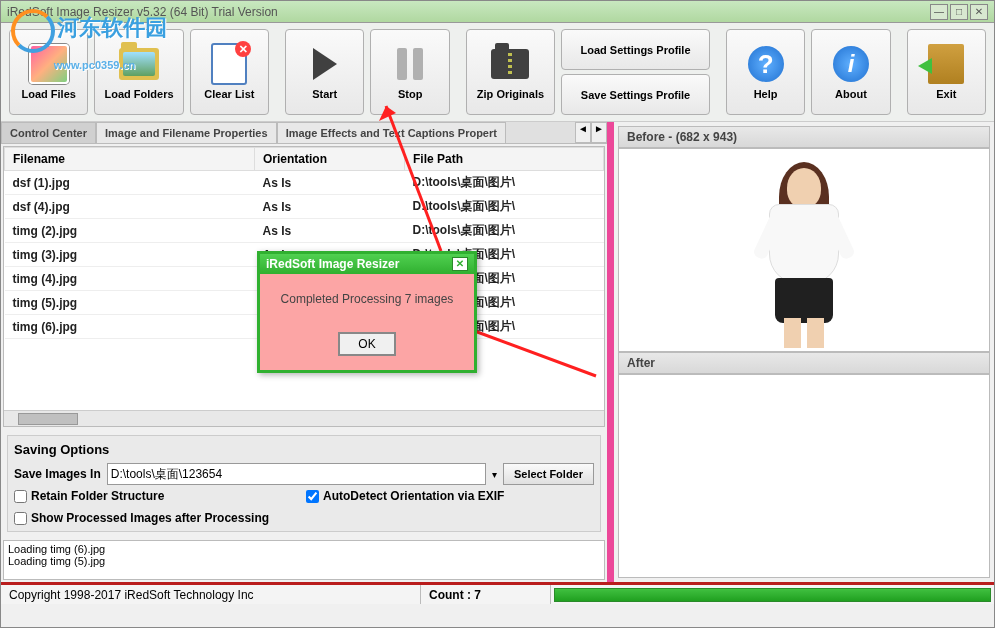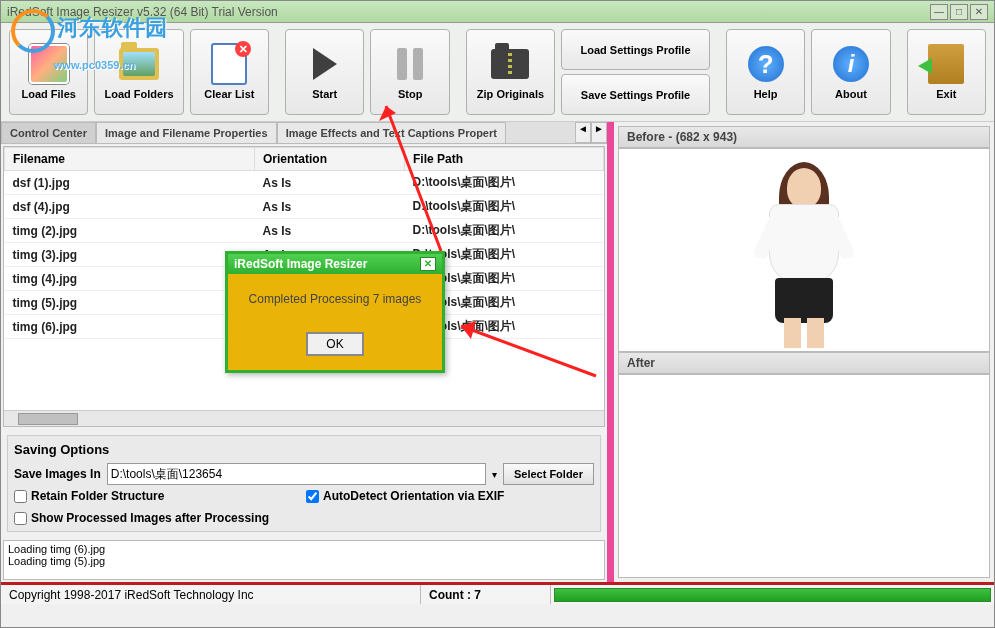--- a/index.html
+++ b/index.html
@@ -54,21 +54,21 @@
 .preview-img { flex:1; background:#fff; border:1px solid #bbb; display:flex; align-items:center; justify-content:center; overflow:hidden; position:relative; min-height:180px; }
 .after-box { flex:1; background:#fff; border:1px solid #bbb; min-height:180px; }
 
 .statusbar { display:flex; height:22px; border-top:3px solid #b91c1c; background:#f4f4f4; font-size:12px; }
 .statusbar .cell { padding:3px 8px; border-right:1px solid #bbb; }
 .statusbar .cell.count { font-weight:bold; width:130px; }
 .statusbar .progress { flex:1; padding:3px; }
 .statusbar .progress .bar { height:14px; background:linear-gradient(#40c040,#20a020); border:1px solid #2a8a2a; }
 
 
-.dialog { position:absolute; top:250px; left:224px; width:220px; border:3px solid #30b030; background:#eab308; z-index:100; box-shadow:2px 2px 6px rgba(0,0,0,0.3); }
+.dialog { position:absolute; top:250px; left:256px; width:220px; border:3px solid #30b030; background:#fca5a5; z-index:100; box-shadow:2px 2px 6px rgba(0,0,0,0.3); }
 .dialog .dtitle { background:linear-gradient(#50d050,#30b030); color:#fff; font-size:12px; padding:3px 6px; display:flex; align-items:center; font-weight:bold; }
 .dialog .dtitle .dclose { margin-left:auto; width:16px; height:14px; background:#fff; color:#30b030; text-align:center; font-size:10px; cursor:pointer; border:1px solid #2a8a2a; line-height:12px; }
 .dialog .dbody { padding:18px 10px; text-align:center; font-size:12px; color:#444; }
 .dialog .dok { margin:8px auto 14px; display:block; padding:3px 18px; border:2px solid #888; background:#f0f0f0; font-size:12px; cursor:pointer; }
 
 
 .arrow { position:absolute; z-index:90; pointer-events:none; }
 .arrow svg line, .arrow svg path { stroke:#ff2020; stroke-width:3; fill:none; }
 .arrow svg polygon { fill:#ff2020; }
 

